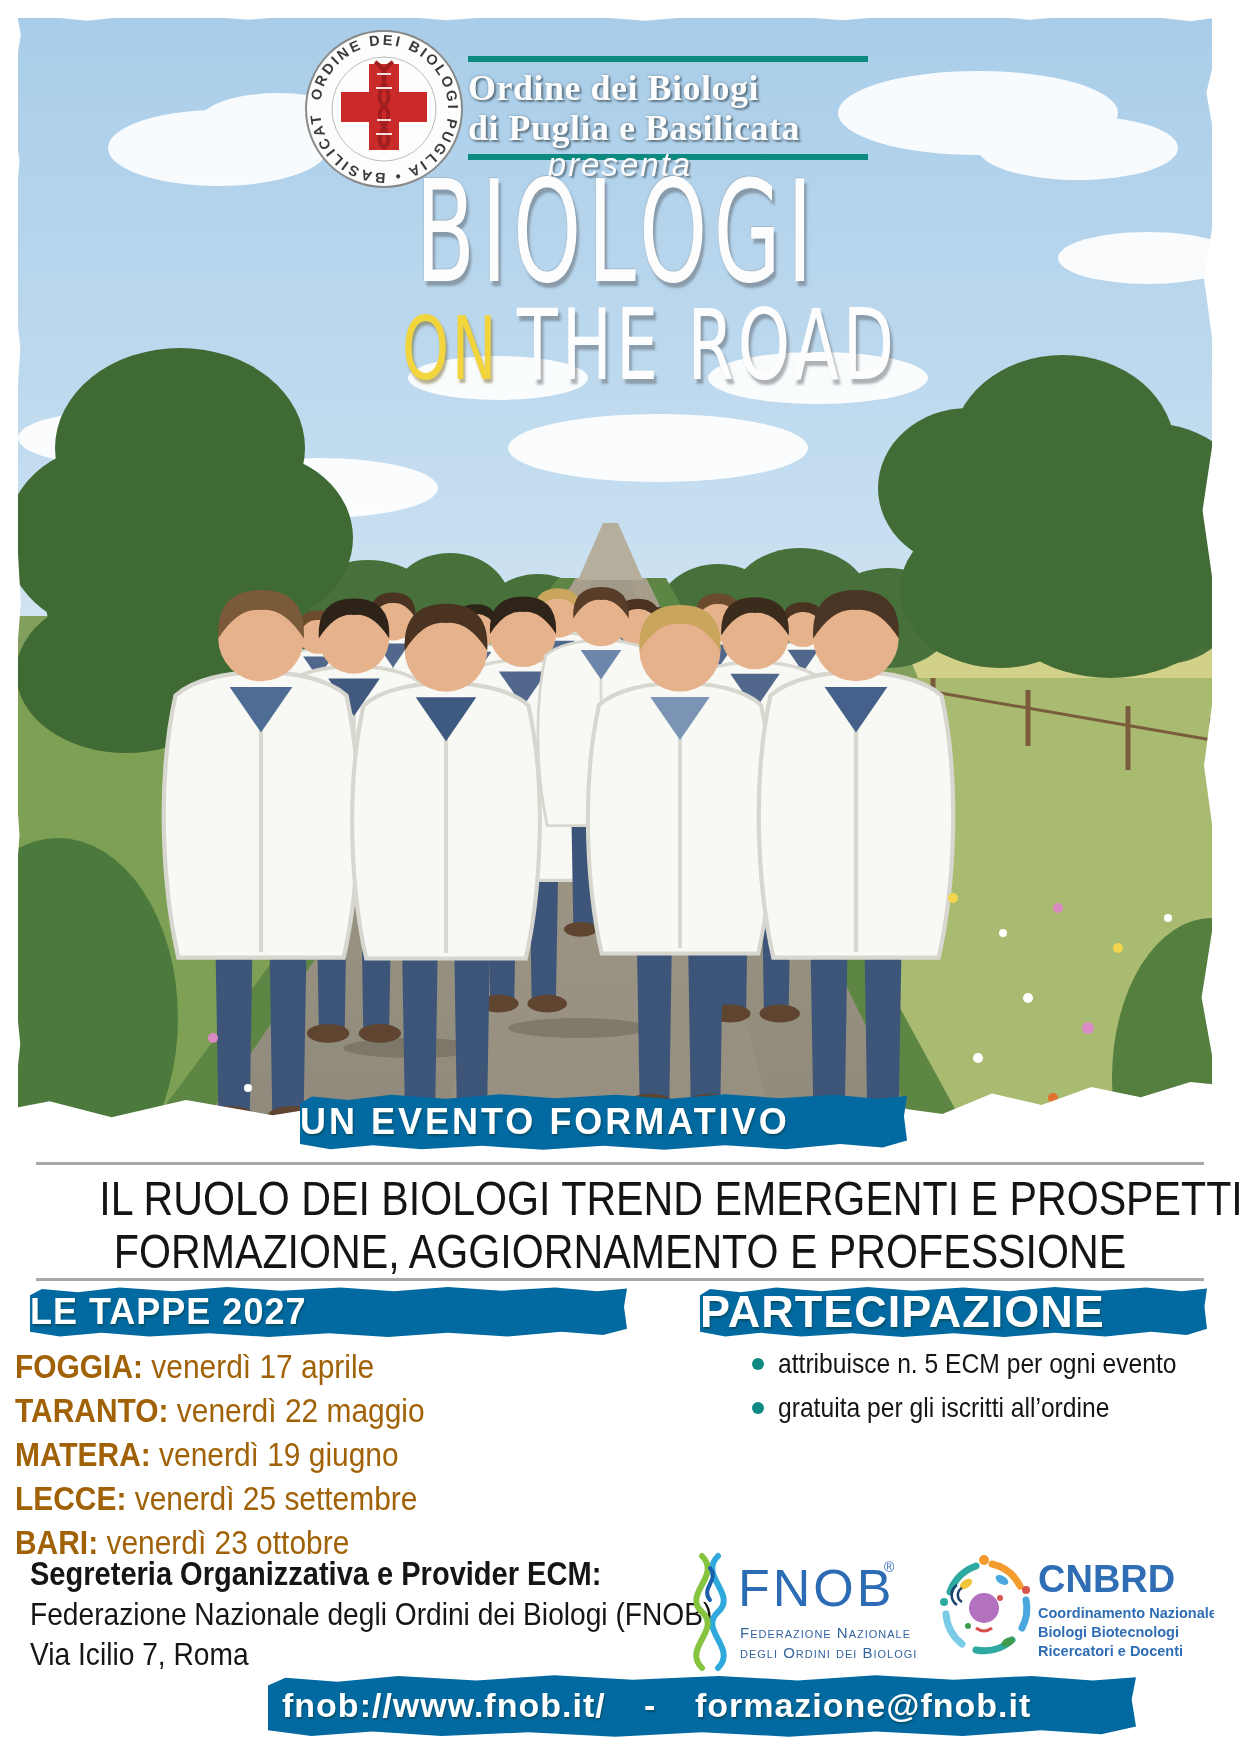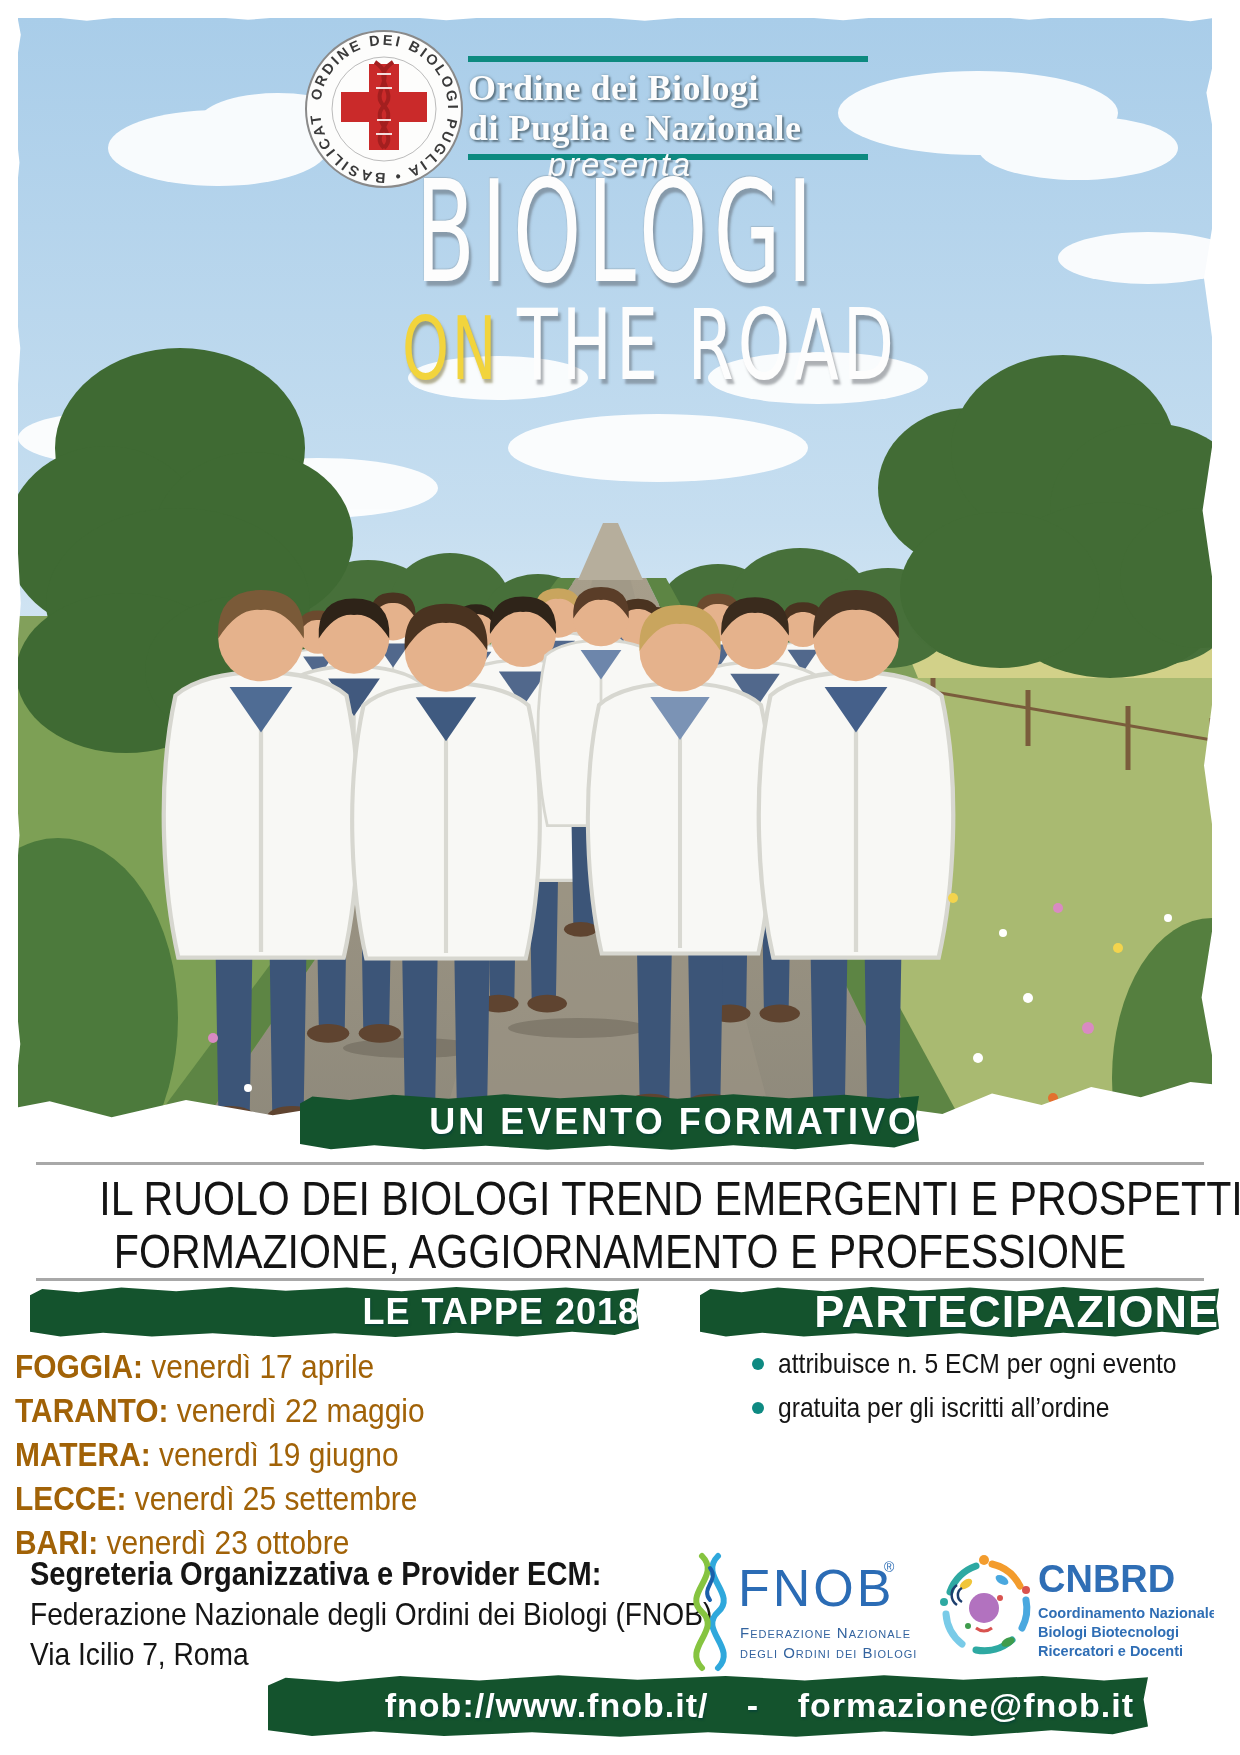--- a/index.html
+++ b/index.html
@@ -37,22 +37,22 @@
        text-shadow:4px 5px 3px rgba(80,85,90,.45),-1px -1px 1px rgba(120,130,135,.3);}
   .hero-line2{position:absolute;left:330px;top:288px;width:450px;z-index:6;text-align:center;white-space:nowrap;
        font-family:"DejaVu Sans",sans-serif;color:#fdfdfd;
        transform:scaleX(.68);transform-origin:center;
        text-shadow:4px 5px 3px rgba(80,85,90,.45);}
   .hero-line2 .on{font-size:88px;color:#f2d43c;letter-spacing:4px;margin-right:26px;
        text-shadow:3px 4px 3px rgba(110,100,40,.5);}
   .hero-line2 .road{font-size:98px;letter-spacing:6px;}
 
   
-  .banner{background:#14532d;color:#ffffff;font-weight:bold;text-align:right;z-index:6;
-       text-shadow:1px 2px 2px rgba(0,60,60,.55);padding-left:12px;}
+  .banner{background:#0369a1;color:#ffffff;font-weight:bold;text-align:left;z-index:6;
+       text-shadow:1px 2px 2px rgba(0,60,60,.55);}
   .rough{clip-path:polygon(0 18%,2% 6%,8% 12%,15% 3%,24% 10%,33% 2%,42% 9%,52% 3%,61% 10%,70% 2%,79% 9%,88% 3%,95% 10%,100% 5%,99.5% 40%,100% 82%,96% 94%,89% 88%,80% 97%,70% 90%,60% 98%,50% 91%,40% 98%,30% 91%,20% 97%,12% 90%,5% 97%,0 88%);}
   .banner-evento{position:absolute;left:300px;top:1093px;width:607px;height:58px;line-height:58px;
        font-size:36px;letter-spacing:3px;}
   .banner-tappe{position:absolute;left:30px;top:1286px;width:597px;height:52px;line-height:52px;font-size:36px;letter-spacing:1px;}
   .banner-part{position:absolute;left:700px;top:1286px;width:507px;height:52px;line-height:52px;font-size:45px;letter-spacing:1px;}
 
   
   .rule{position:absolute;left:36px;width:1168px;height:3px;background:#a8a8a8;z-index:2;}
   .headline{position:absolute;left:0;top:1172px;width:1240px;text-align:center;z-index:2;color:#141414;}
   .headline div{white-space:nowrap;font-size:49px;line-height:53px;transform:scaleX(.84);transform-origin:center;}
@@ -291,41 +291,41 @@
       <text font-size="14.5" font-weight="bold" fill="#3a3a3a" letter-spacing="2.5">
         <textPath href="#ringp" startOffset="2%">ORDINE  DEI  BIOLOGI  PUGLIA  •  BASILICATA</textPath>
       </text>
     </svg>
   </div>
 
   <div class="org">
     <div class="tline"></div>
     <div style="height:6px"></div>
     <div class="l1">Ordine dei Biologi</div>
-    <div class="l2">di Puglia e Nazionale</div>
+    <div class="l2">di Puglia e Basilicata</div>
     <div style="height:6px"></div>
     <div class="tline"></div>
   </div>
   <div class="presenta">presenta</div>
 
   <div class="hero-line1">BIOLOGI</div>
   <div class="hero-line2">
     <span class="on">ON</span><span class="road">THE ROAD</span>
   </div>
 
   <div class="banner rough banner-evento">UN EVENTO FORMATIVO</div>
 
   <div class="rule" style="top:1162px"></div>
   <div class="headline">
     <div>IL RUOLO DEI BIOLOGI TREND EMERGENTI E PROSPETTIVE</div>
     <div>FORMAZIONE, AGGIORNAMENTO E PROFESSIONE</div>
   </div>
   <div class="rule" style="top:1278px"></div>
 
-  <div class="banner rough banner-tappe">LE TAPPE 2018</div>
+  <div class="banner rough banner-tappe">LE TAPPE 2027</div>
   <div class="banner rough banner-part">PARTECIPAZIONE</div>
 
   <div class="tappe-list">
     <div class="row"><span class="city">FOGGIA:</span><span> venerdì 17 aprile</span></div>
     <div class="row"><span class="city">TARANTO:</span><span> venerdì 22 maggio</span></div>
     <div class="row"><span class="city">MATERA:</span><span> venerdì 19 giugno</span></div>
     <div class="row"><span class="city">LECCE:</span><span> venerdì 25 settembre</span></div>
     <div class="row"><span class="city">BARI:</span><span> venerdì 23 ottobre</span></div>
   </div>
 

